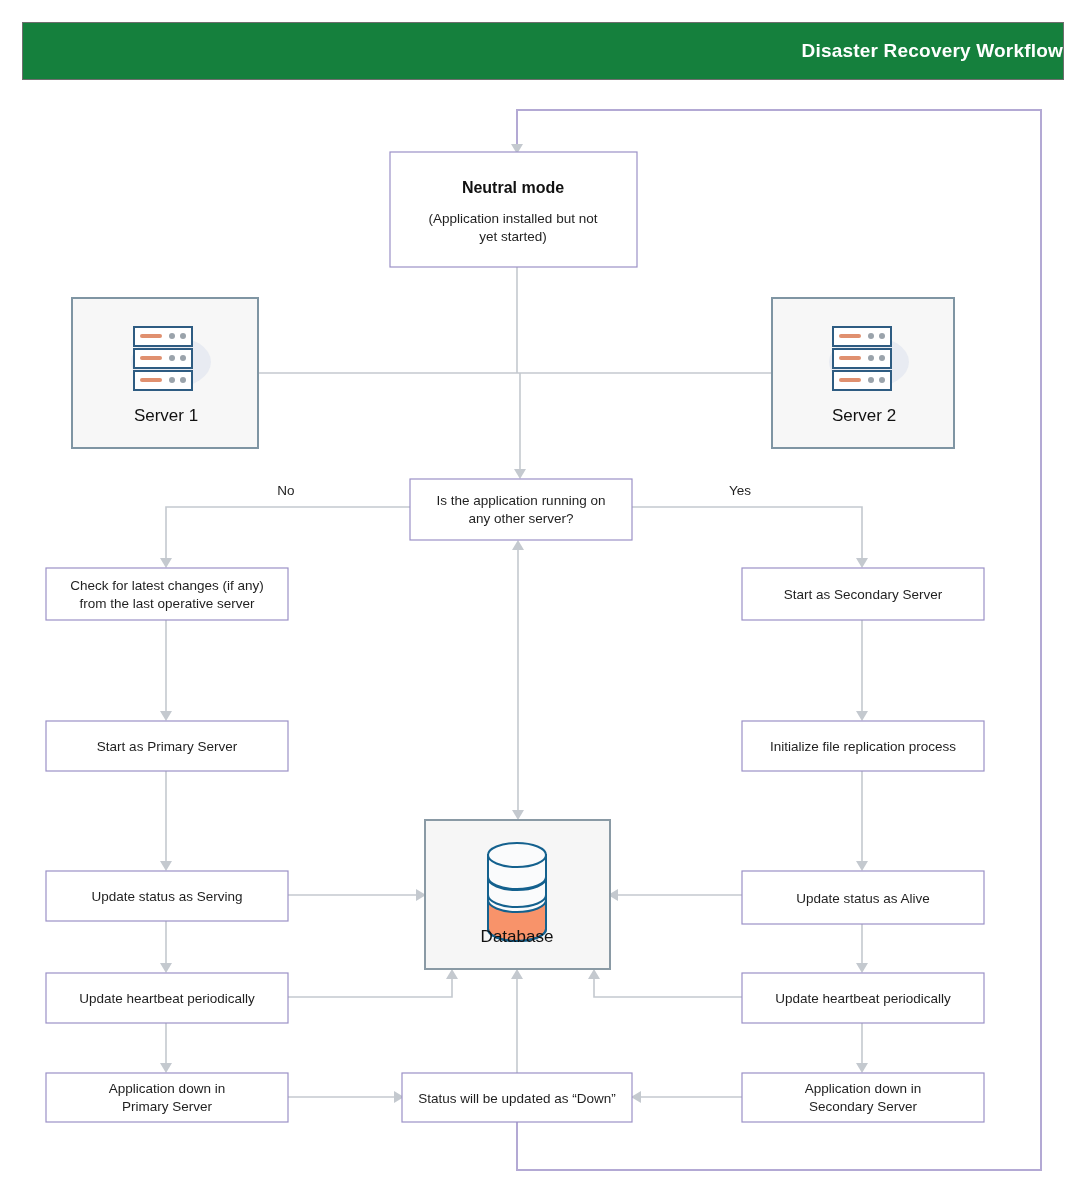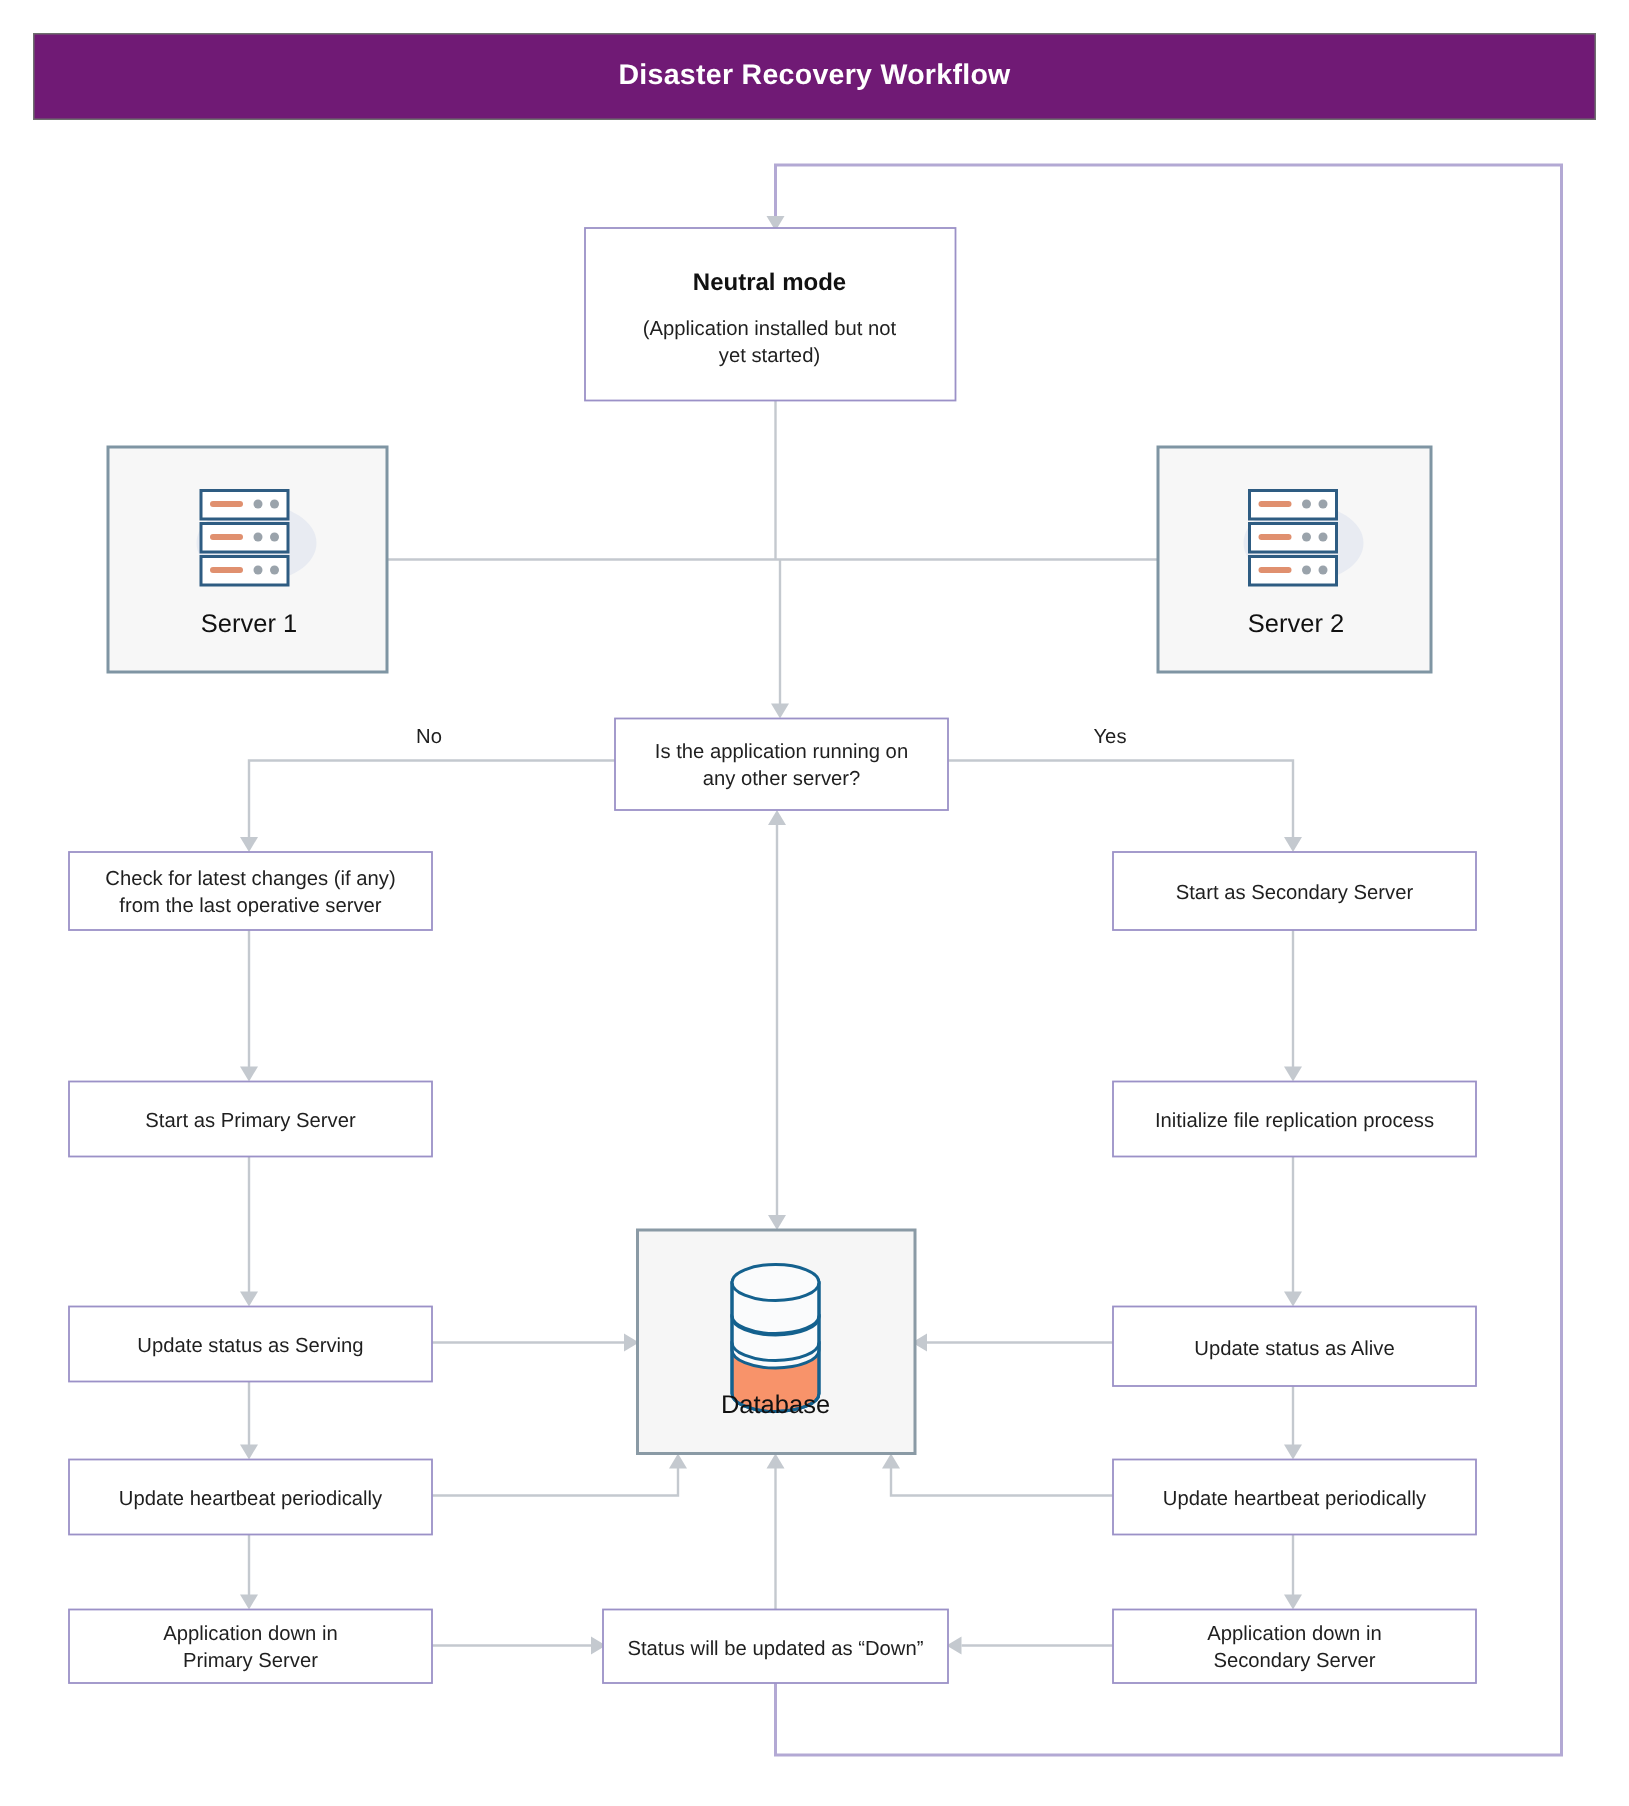--- a/index.html
+++ b/index.html
@@ -19,26 +19,26 @@
     left: 0; top: 0;
     width: 1086px;
     height: 1204px;
   }
   .title-bar {
     position: absolute;
     left: 22px;
     top: 22px;
     width: 1042px;
     height: 58px;
-    background: #701a75;
+    background: #15803d;
     border: 1px solid #6e6e6e;
     box-sizing: border-box;
     display: flex;
     align-items: center;
-    justify-content: center;
+    justify-content: flex-end;
   }
   .title-bar .title-text {
     color: #ffffff;
     font-size: 19px;
     font-weight: bold;
     font-family: "Liberation Sans", sans-serif;
     letter-spacing: 0.2px;
   }
   svg.flow {
     position: absolute;

